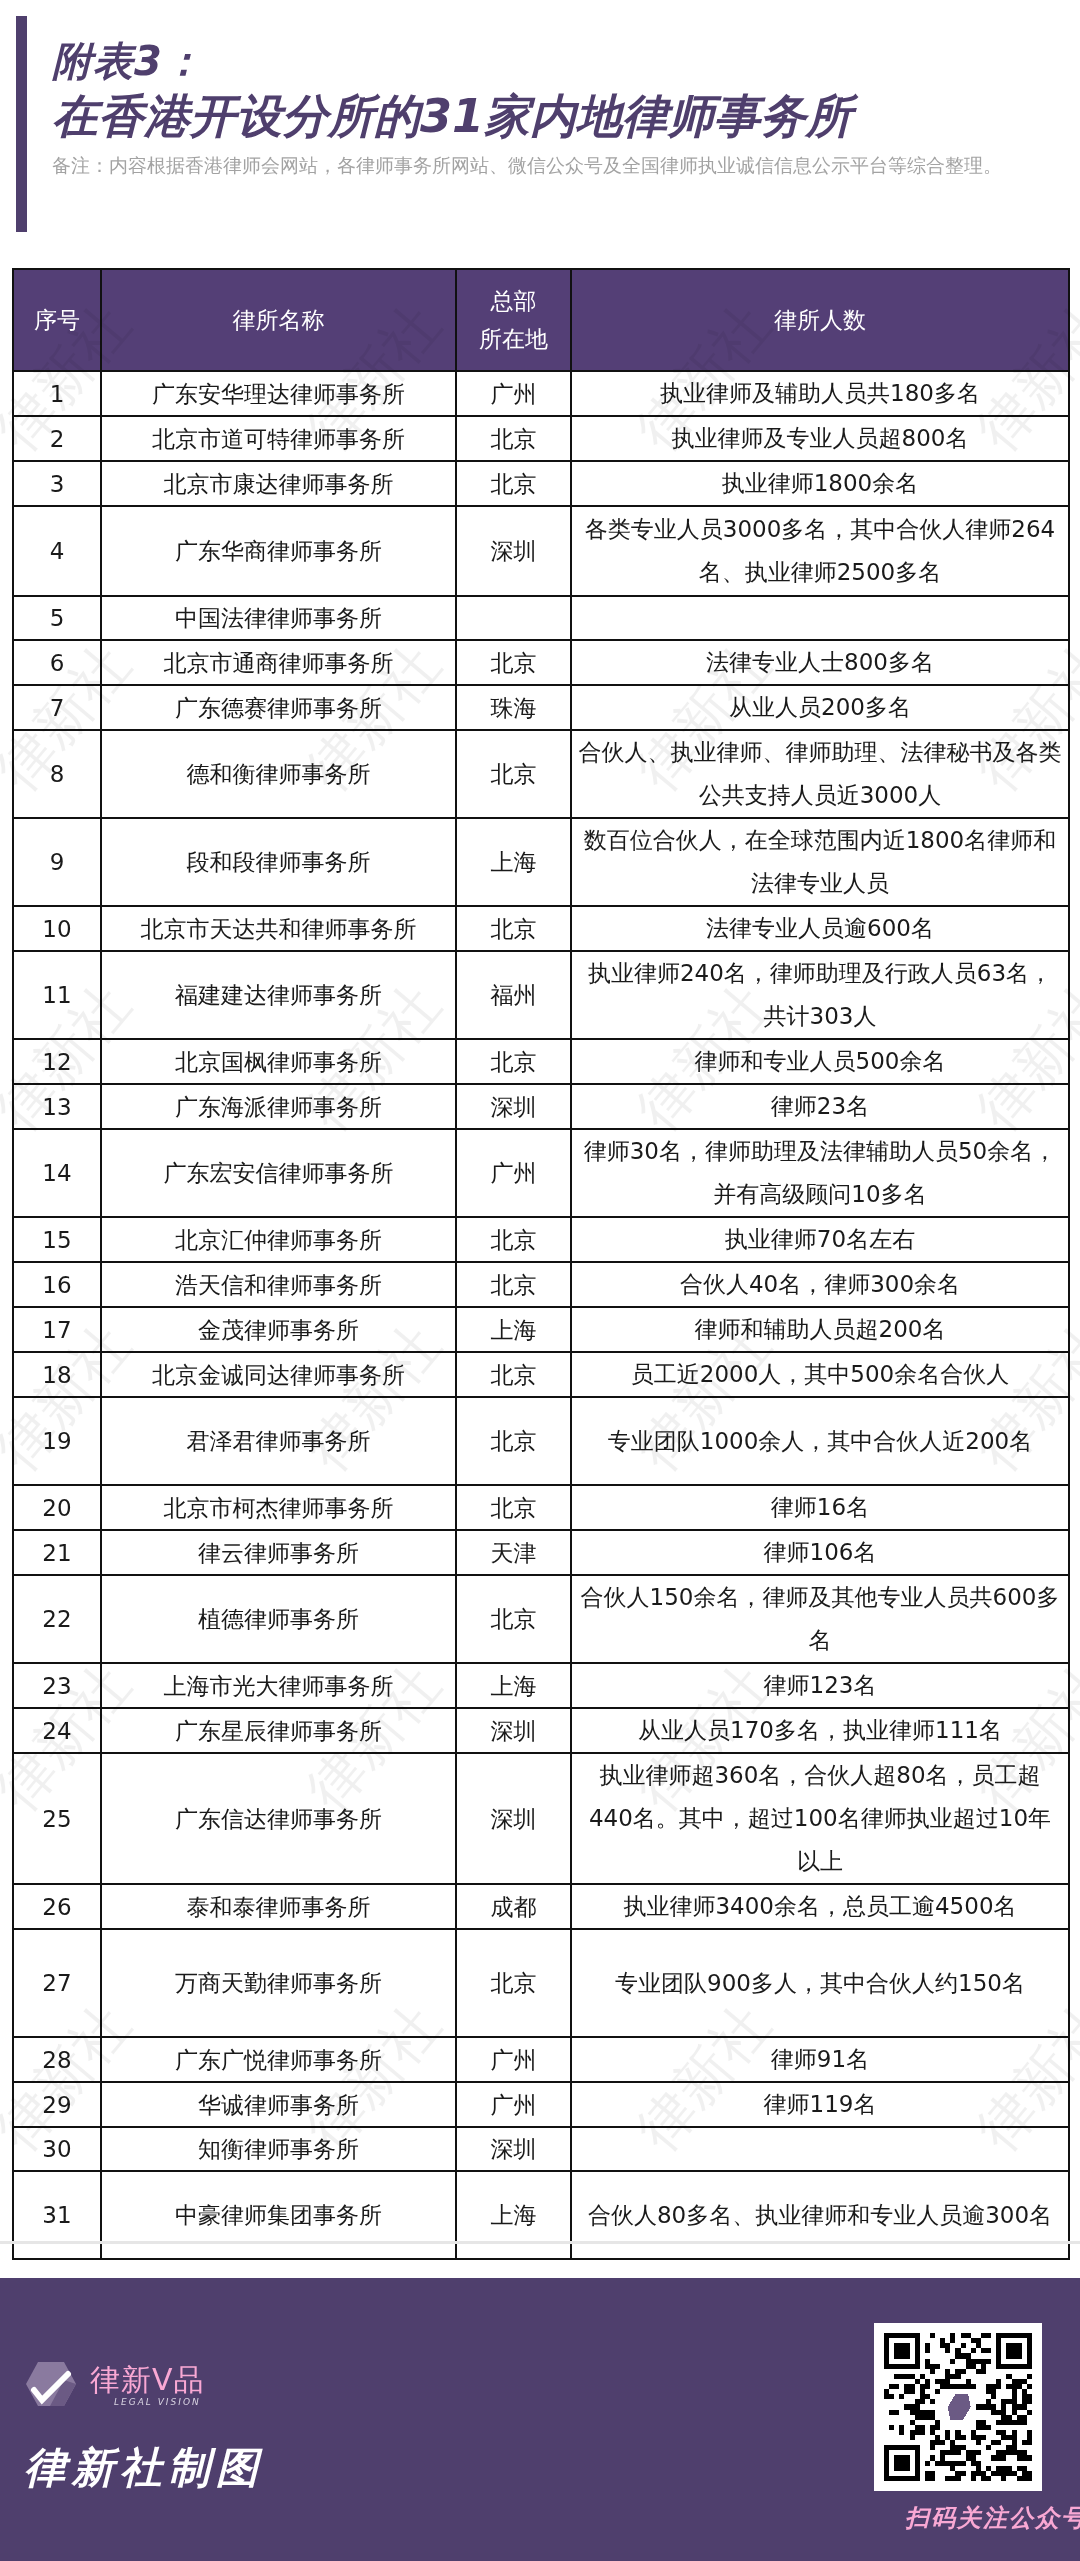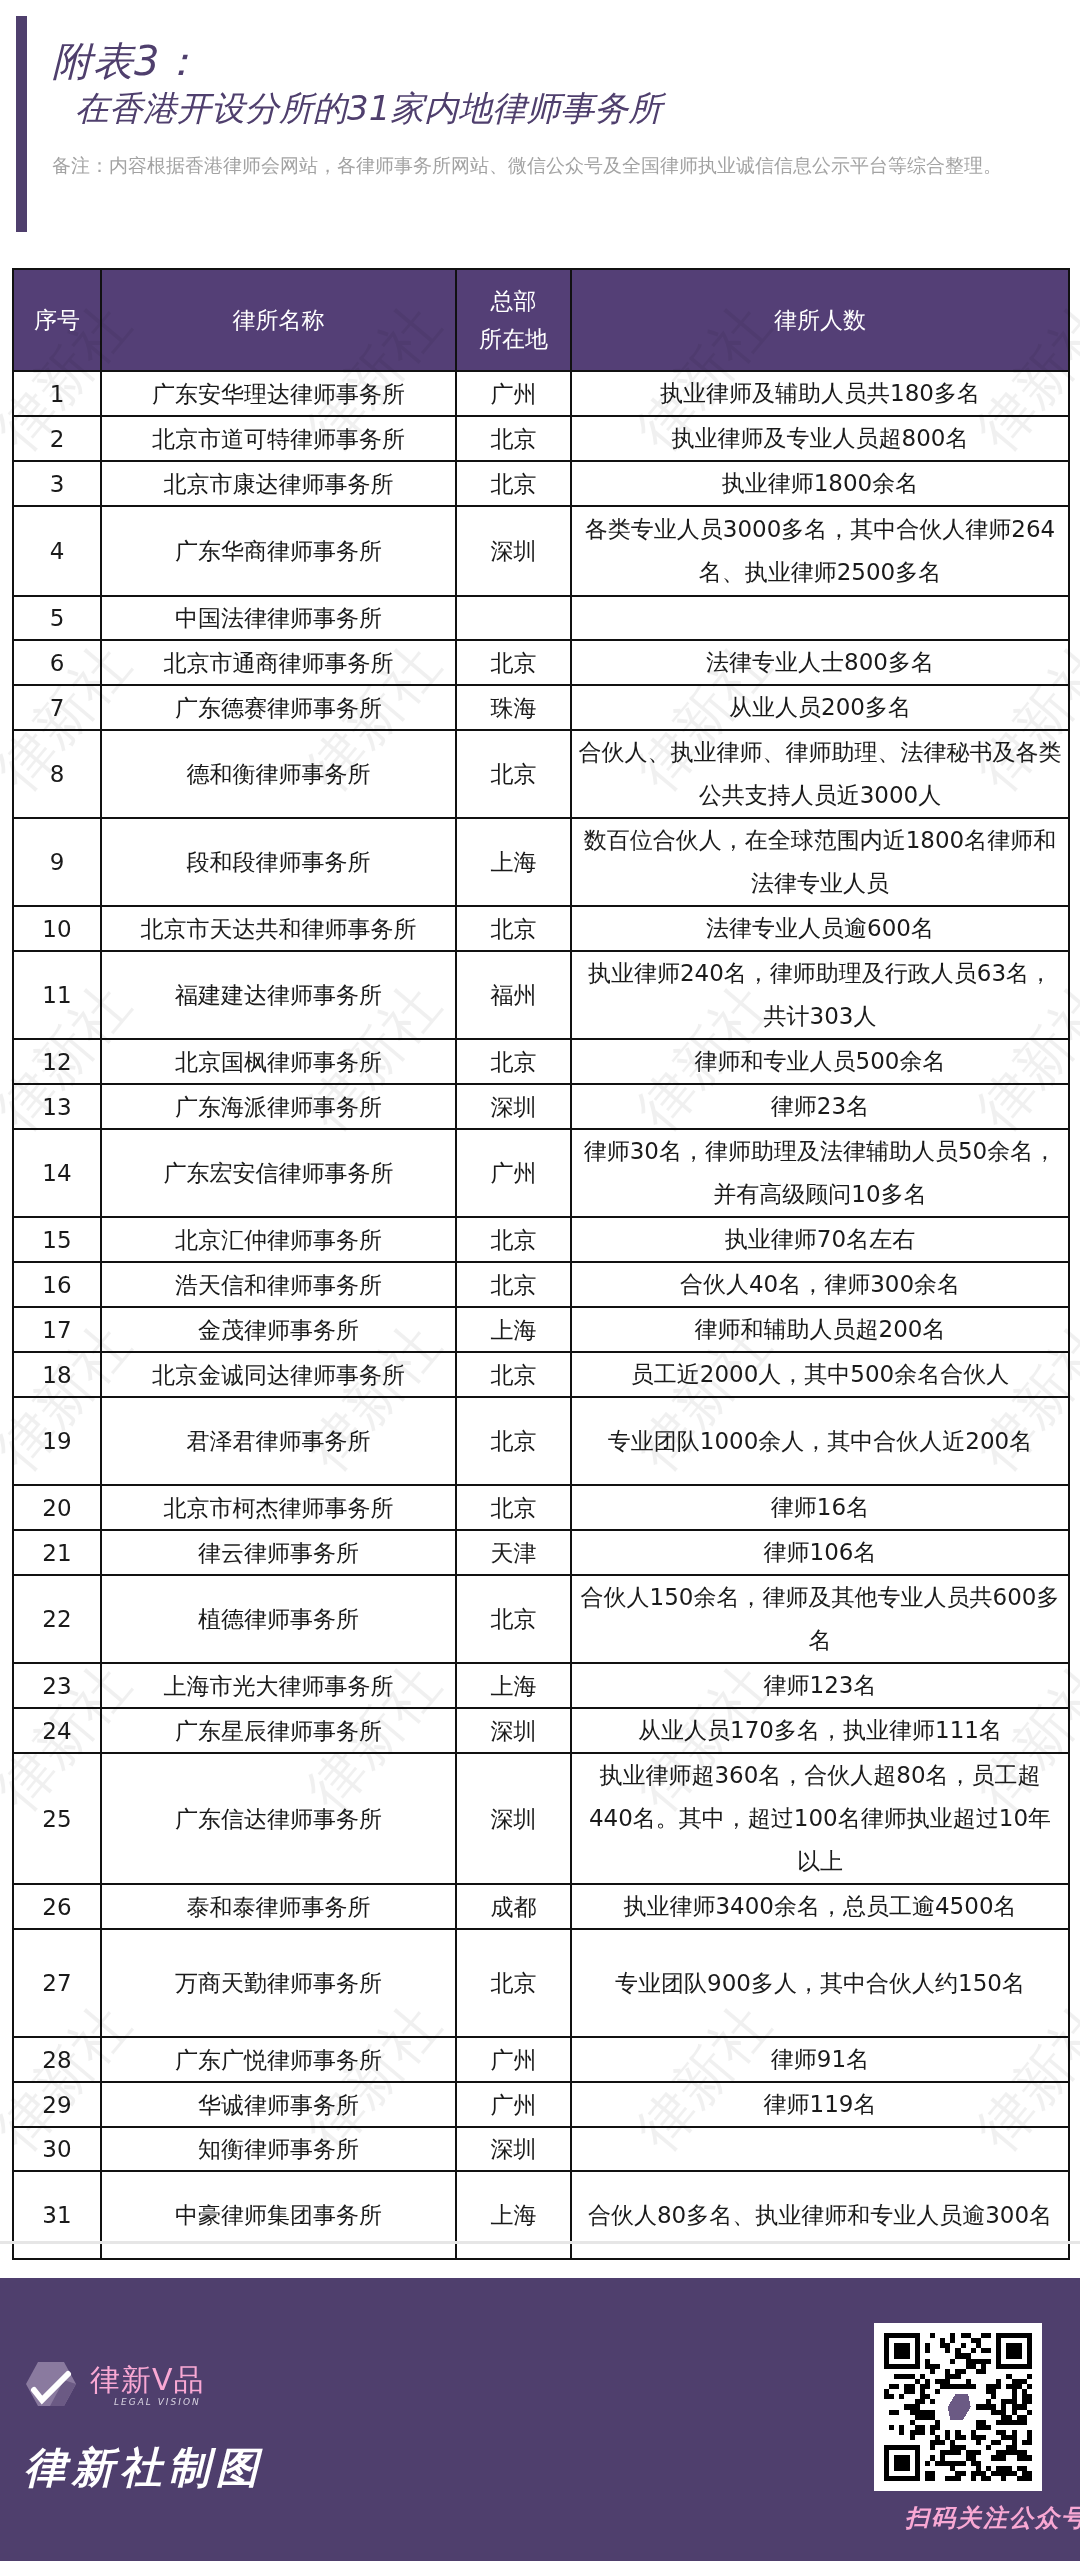--- a/index.html
+++ b/index.html
@@ -1,22 +1,22 @@
 <!DOCTYPE html>
 <html><head>
 <meta charset="utf-8">
 <style>
   * { box-sizing: border-box; margin: 0; padding: 0; }
   html, body { width: 1080px; height: 2561px; background: #ffffff; overflow: hidden; }
   body { position: relative; font-family: "DejaVu Sans", "Liberation Sans", sans-serif; color: #111; }
 
   .header-bar { position: absolute; left: 16px; top: 16px; width: 11px; height: 216px; background: #4f3f6d; }
-  .title { position: absolute; left: 52px; font-family: "DejaVu Sans", sans-serif; font-weight: normal; font-style: italic; color: #4f3f6d; letter-spacing: 1px; }
+  .title { position: absolute; left: 52px; font-family: "DejaVu Sans", sans-serif; font-weight: bold; font-style: italic; color: #4f3f6d; letter-spacing: 1px; }
   .title.l1 { top: 34px; font-size: 40px; }
-  .title.l2 { top: 86px; font-size: 34px; letter-spacing: 0px; margin-left: 23px; }
+  .title.l2 { top: 86px; font-size: 46px; letter-spacing: 0px; }
   .note { position: absolute; left: 52px; top: 146px; width: 1000px; font-size: 19px; line-height: 38px; color: #a3a3a3; }
 
   .table-wrap { position: absolute; left: 12px; top: 268px; width: 1056px; }
   table { border-collapse: collapse; width: 1056px; table-layout: fixed; }
   th, td { border: 2px solid #111; text-align: center; vertical-align: middle; font-size: 23px; line-height: 42px; }
   th { background: #543f76; color: #ffffff; font-weight: normal; height: 102px; line-height: 38px; }
   td { color: #1a1a1a; padding: 0 4px; }
   td.desc { line-height: 43px; font-size: 23px; padding: 0 6px; border-radius: 6px; }
   col.c1 { width: 88px; } col.c2 { width: 355px; } col.c3 { width: 115px; } col.c4 { width: 498px; }
 

